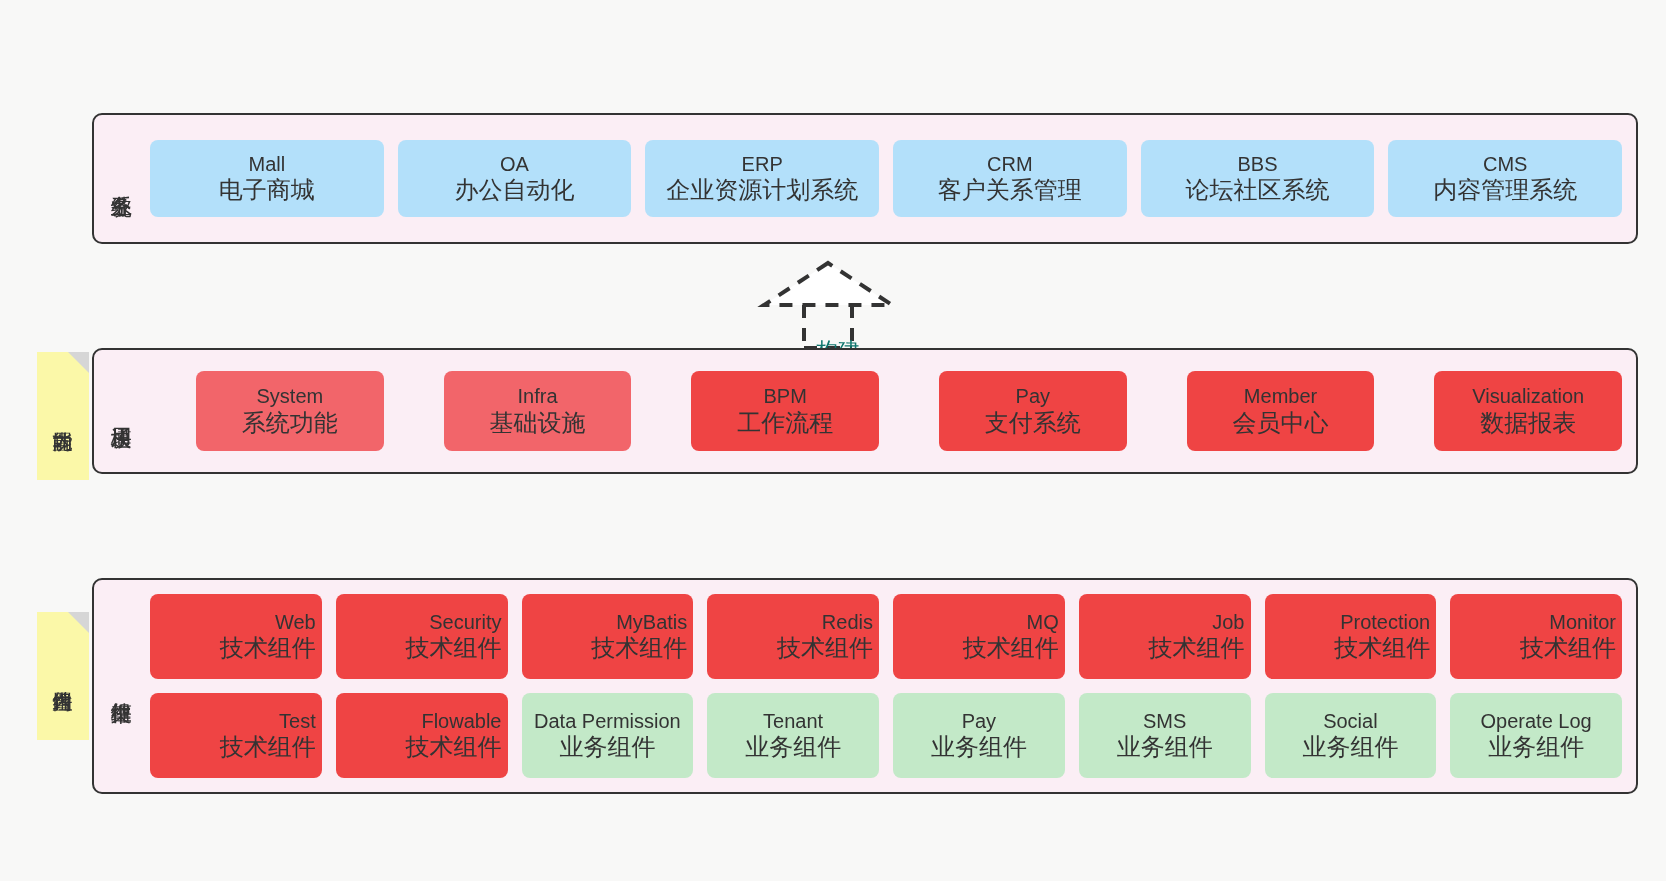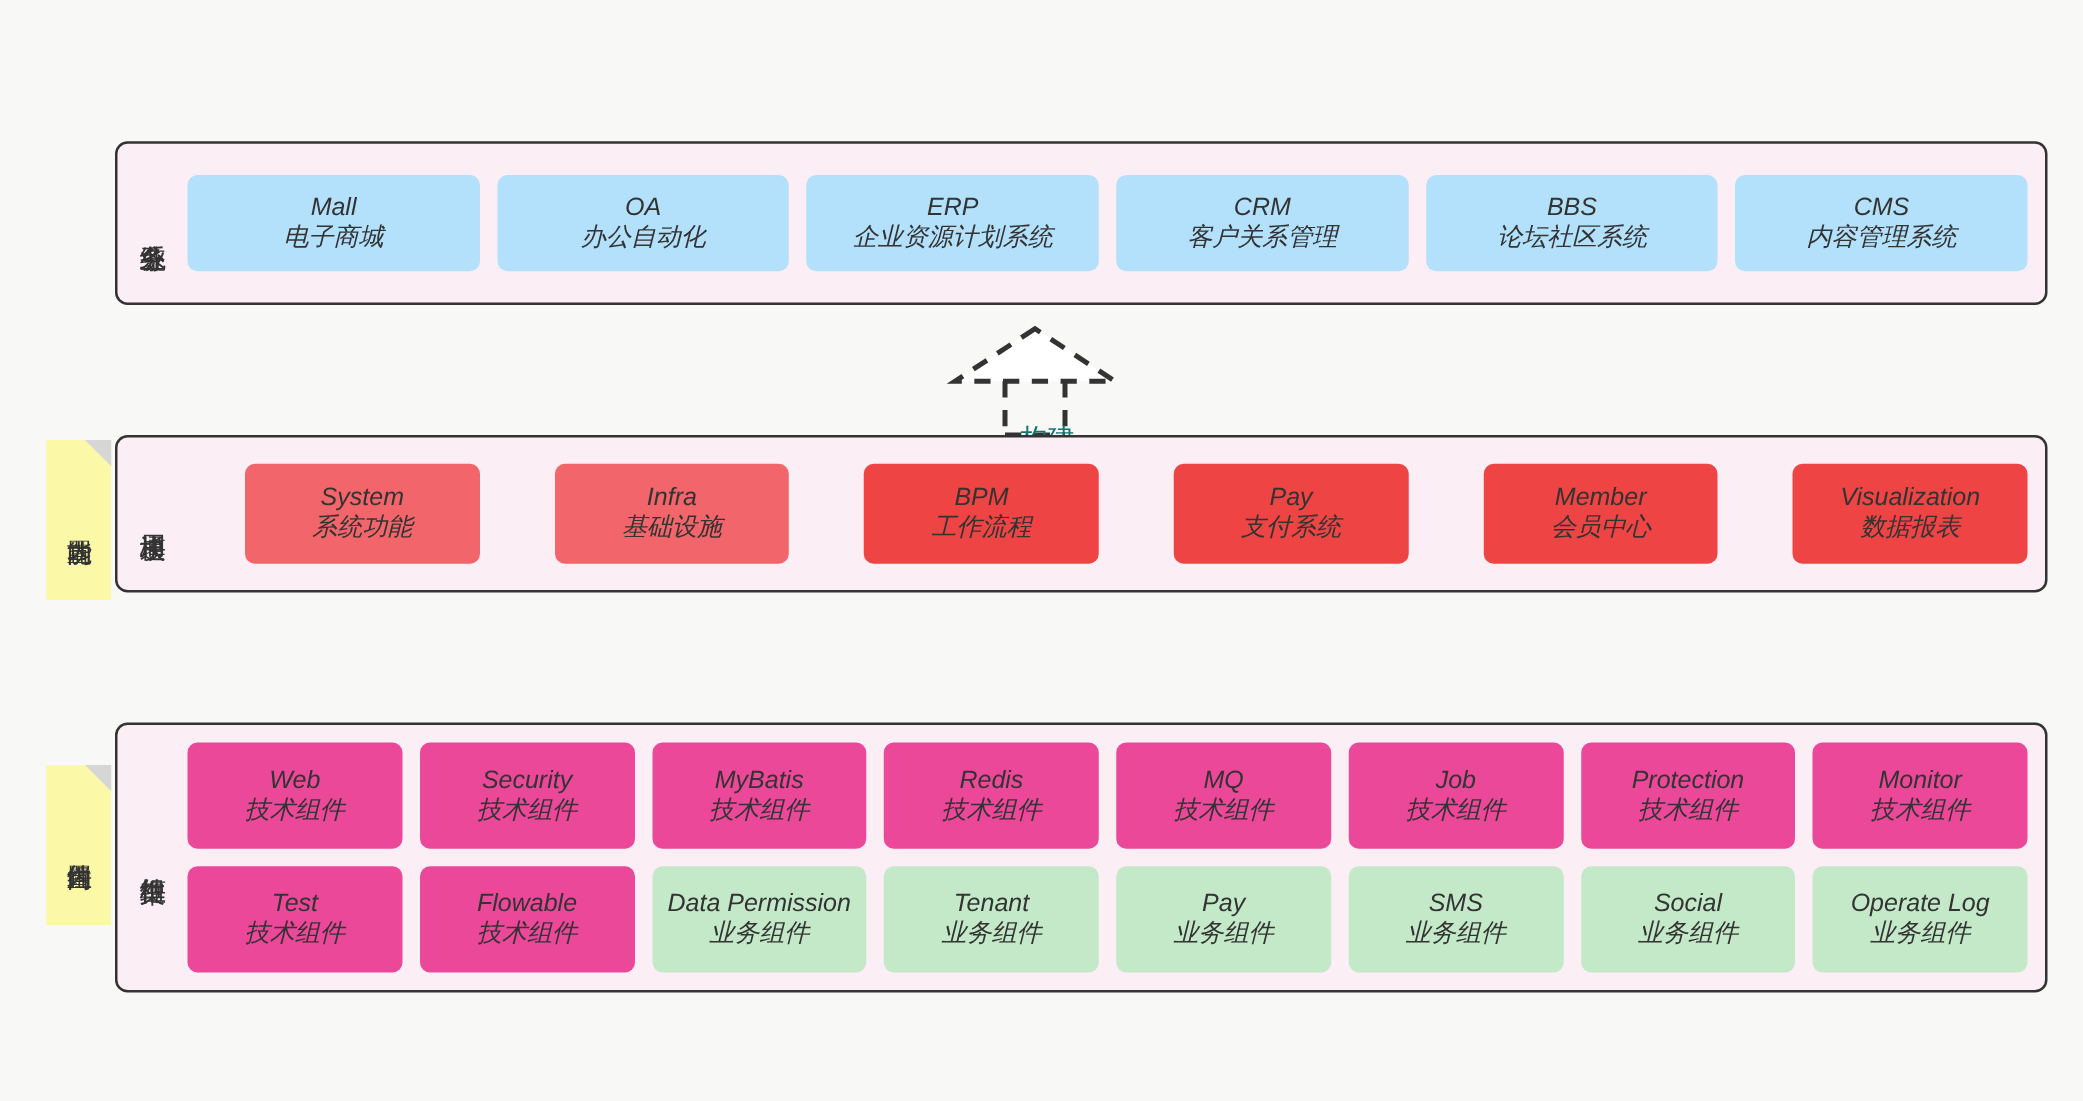--- a/index.html
+++ b/index.html
@@ -44,43 +44,42 @@
     display:flex;
     flex-direction:column;
     justify-content:center;
     gap:14px;
     padding:0 14px 0 6px;
   }
   .card-row{
     display:flex;
     gap:14px;
     flex:0 0 auto;
-    font-style:italic;
   }
   .card{
     flex:1 1 0;
     border-radius:8px;
     display:flex;
     flex-direction:column;
     align-items:center;
     justify-content:center;
     text-align:center;
     color:#333333;
     box-sizing:border-box;
     padding:4px 6px;
     line-height:1.18;
   }
   .card .t1{font-size:20px;}
-  .card .t2{font-size:20px;}
+  .card .t2{font-size:24px;}
 
   
   .blue{background:#b3e0fa;}
   .red{background:#f2656a;}
   .pink{background:#ef4444;}
-  .green{background:#ec4899;}
+  .green{background:#ef4444;align-items:flex-end;}
   .lgreen{background:#c3e9c8;}
 
   
   #layer-business{left:92px;top:113px;width:1546px;height:131px;}
   #layer-business .card{height:77px;}
 
   #layer-modules{left:92px;top:348px;width:1546px;height:126px;}
   #layer-modules .card{height:80px;margin-left:46px;}
 
   #layer-framework{left:92px;top:578px;width:1546px;height:216px;}

